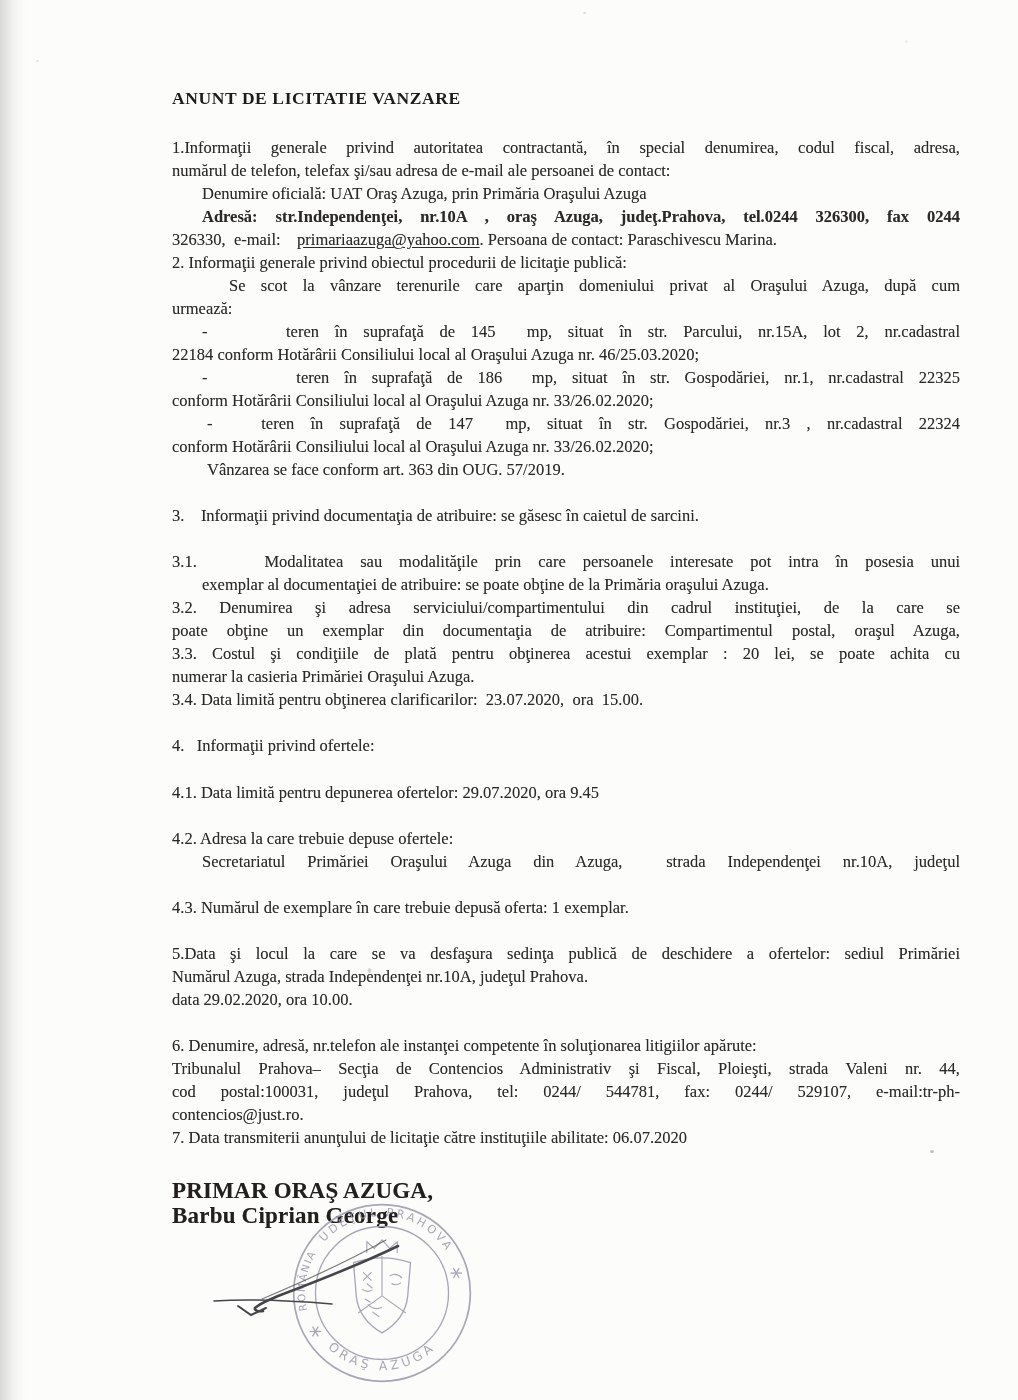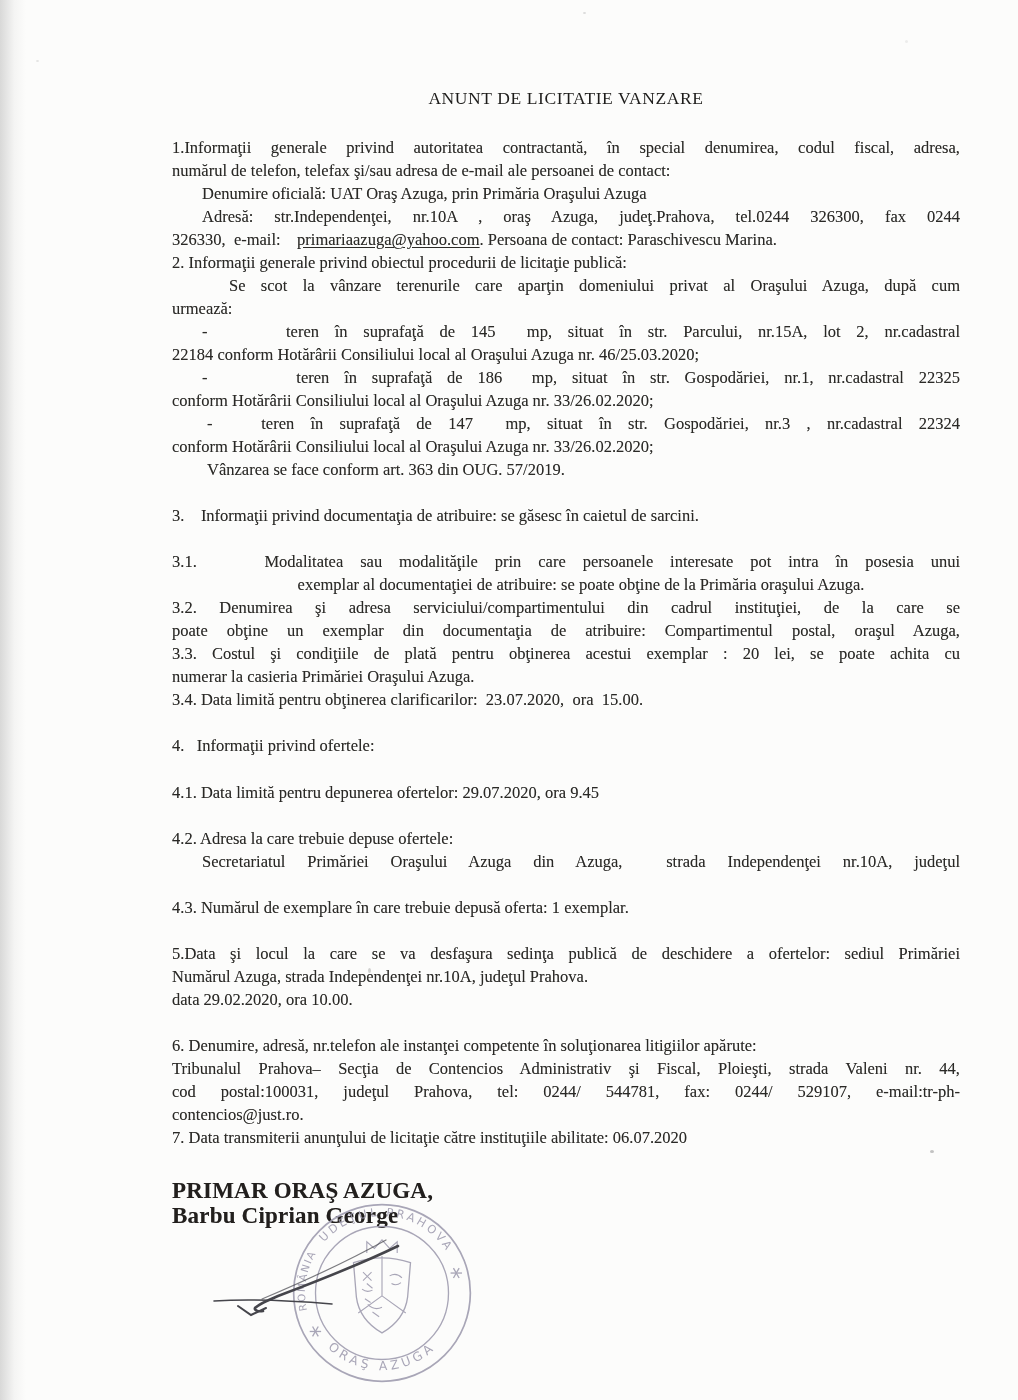--- a/index.html
+++ b/index.html
@@ -13,22 +13,22 @@
     position:absolute;left:0;top:0;width:26px;height:1400px;
     background:linear-gradient(to right, rgba(90,90,90,0.22), rgba(120,120,120,0.06) 55%, rgba(0,0,0,0) 100%);
     pointer-events:none;
   }
   .content{
     position:absolute;left:172px;top:0;width:788px;
     color:#2a2926;
   }
   .title{
     margin:86px 0 0 0;
-    font-size:17.5px;line-height:24px;font-weight:normal;
-    text-align:center;letter-spacing:0.6px;color:#1d1c1a;
+    font-size:17.5px;line-height:24px;font-weight:bold;
+    text-align:left;letter-spacing:0.6px;color:#1d1c1a;
   }
   .doc-lines{margin-top:26px;}
   .doc-line{
     font-size:16.5px;line-height:23px;
     white-space:pre-wrap;
     text-shadow:0 0 0.5px rgba(40,40,40,0.35);
   }
   .doc-line.just{
     white-space:normal;
     text-align:justify;text-align-last:justify;text-justify:inter-word;
@@ -45,35 +45,35 @@
 <div class="page">
 
   <div class="edge-shade"></div>
 
   <div class="content">
     <h1 class="title">ANUNT DE LICITATIE VANZARE</h1>
     <div class="doc-lines" id="doc-lines">
         <div class="doc-line just">1.Informaţii generale privind autoritatea contractantă, în special denumirea, codul fiscal, adresa,</div>
         <div class="doc-line">numărul de telefon, telefax şi/sau adresa de e-mail ale persoanei de contact:</div>
         <div class="doc-line" style="padding-left: 30px;">Denumire oficială: UAT Oraş Azuga, prin Primăria Oraşului Azuga</div>
-        <div class="doc-line just" style="padding-left: 30px;">Adresă: str.Independenţei, nr.10A , oraş Azuga, judeţ.Prahova, tel.0244 326300, fax 0244</div>
+        <div class="doc-line just" style="padding-left: 30px; font-weight: bold;">Adresă: str.Independenţei, nr.10A , oraş Azuga, judeţ.Prahova, tel.0244 326300, fax 0244</div>
         <div class="doc-line"><span>326330,&nbsp; e-mail:&nbsp;&nbsp;&nbsp; </span><span class="u">primariaazuga@yahoo.com</span><span>. Persoana de contact: Paraschivescu Marina.</span></div>
         <div class="doc-line">2. Informaţii generale privind obiectul procedurii de licitaţie publică:</div>
         <div class="doc-line just" style="padding-left: 57px;">Se scot  la vânzare  terenurile care aparţin domeniului privat al Oraşului Azuga, după cum</div>
         <div class="doc-line">urmează:</div>
         <div class="doc-line just" style="padding-left: 30px;">-&nbsp;&nbsp;&nbsp;&nbsp; teren în suprafaţă de 145&nbsp; mp, situat în str. Parcului, nr.15A, lot 2, nr.cadastral</div>
         <div class="doc-line">22184 conform Hotărârii Consiliului local al Oraşului Azuga nr. 46/25.03.2020;</div>
         <div class="doc-line just" style="padding-left: 30px;">-&nbsp;&nbsp;&nbsp;&nbsp;&nbsp; teren în suprafaţă de 186&nbsp; mp, situat în str. Gospodăriei, nr.1, nr.cadastral 22325</div>
         <div class="doc-line">conform Hotărârii Consiliului local al Oraşului Azuga nr. 33/26.02.2020;</div>
         <div class="doc-line just" style="padding-left: 35px;">-&nbsp;&nbsp; teren în suprafaţă de 147&nbsp; mp, situat în str. Gospodăriei, nr.3 , nr.cadastral 22324</div>
         <div class="doc-line">conform Hotărârii Consiliului local al Oraşului Azuga nr. 33/26.02.2020;</div>
         <div class="doc-line" style="padding-left: 35px;">Vânzarea se face conform art. 363 din OUG. 57/2019.</div>
         <div class="doc-line" style="margin-top: 23px;">3.&nbsp;&nbsp;&nbsp;&nbsp;Informaţii privind documentaţia de atribuire: se găsesc în caietul de sarcini.</div>
         <div class="doc-line just" style="margin-top: 23px;">3.1.&nbsp;&nbsp;&nbsp;&nbsp;Modalitatea sau modalităţile prin care persoanele interesate pot intra în posesia unui</div>
-        <div class="doc-line" style="padding-left: 30px; text-align: center;">exemplar al documentaţiei de atribuire: se poate obţine de la Primăria oraşului Azuga.</div>
+        <div class="doc-line" style="padding-left: 30px;">exemplar al documentaţiei de atribuire: se poate obţine de la Primăria oraşului Azuga.</div>
         <div class="doc-line just">3.2. Denumirea şi adresa serviciului/compartimentului din cadrul instituţiei, de la care se</div>
         <div class="doc-line just">poate obţine un exemplar din documentaţia de atribuire: Compartimentul postal, oraşul Azuga,</div>
         <div class="doc-line just">3.3. Costul şi condiţiile de plată pentru obţinerea acestui exemplar : 20 lei, se poate achita cu</div>
         <div class="doc-line">numerar la casieria Primăriei Oraşului Azuga.</div>
         <div class="doc-line">3.4. Data limită pentru obţinerea clarificarilor:&nbsp; 23.07.2020,&nbsp; ora&nbsp; 15.00.</div>
         <div class="doc-line" style="margin-top: 23px;">4.&nbsp;&nbsp;&nbsp;Informaţii privind ofertele:</div>
         <div class="doc-line" style="margin-top: 24px;">4.1. Data limită pentru depunerea ofertelor: 29.07.2020, ora 9.45</div>
         <div class="doc-line" style="margin-top: 23px;">4.2. Adresa la care trebuie depuse ofertele:</div>
         <div class="doc-line just" style="padding-left: 30px;">Secretariatul Primăriei Oraşului Azuga din Azuga,&nbsp; strada Independenţei nr.10A, judeţul</div>
         <div class="doc-line" style="margin-top: 23px;">4.3. Numărul de exemplare în care trebuie depusă oferta: 1 exemplar.</div>

